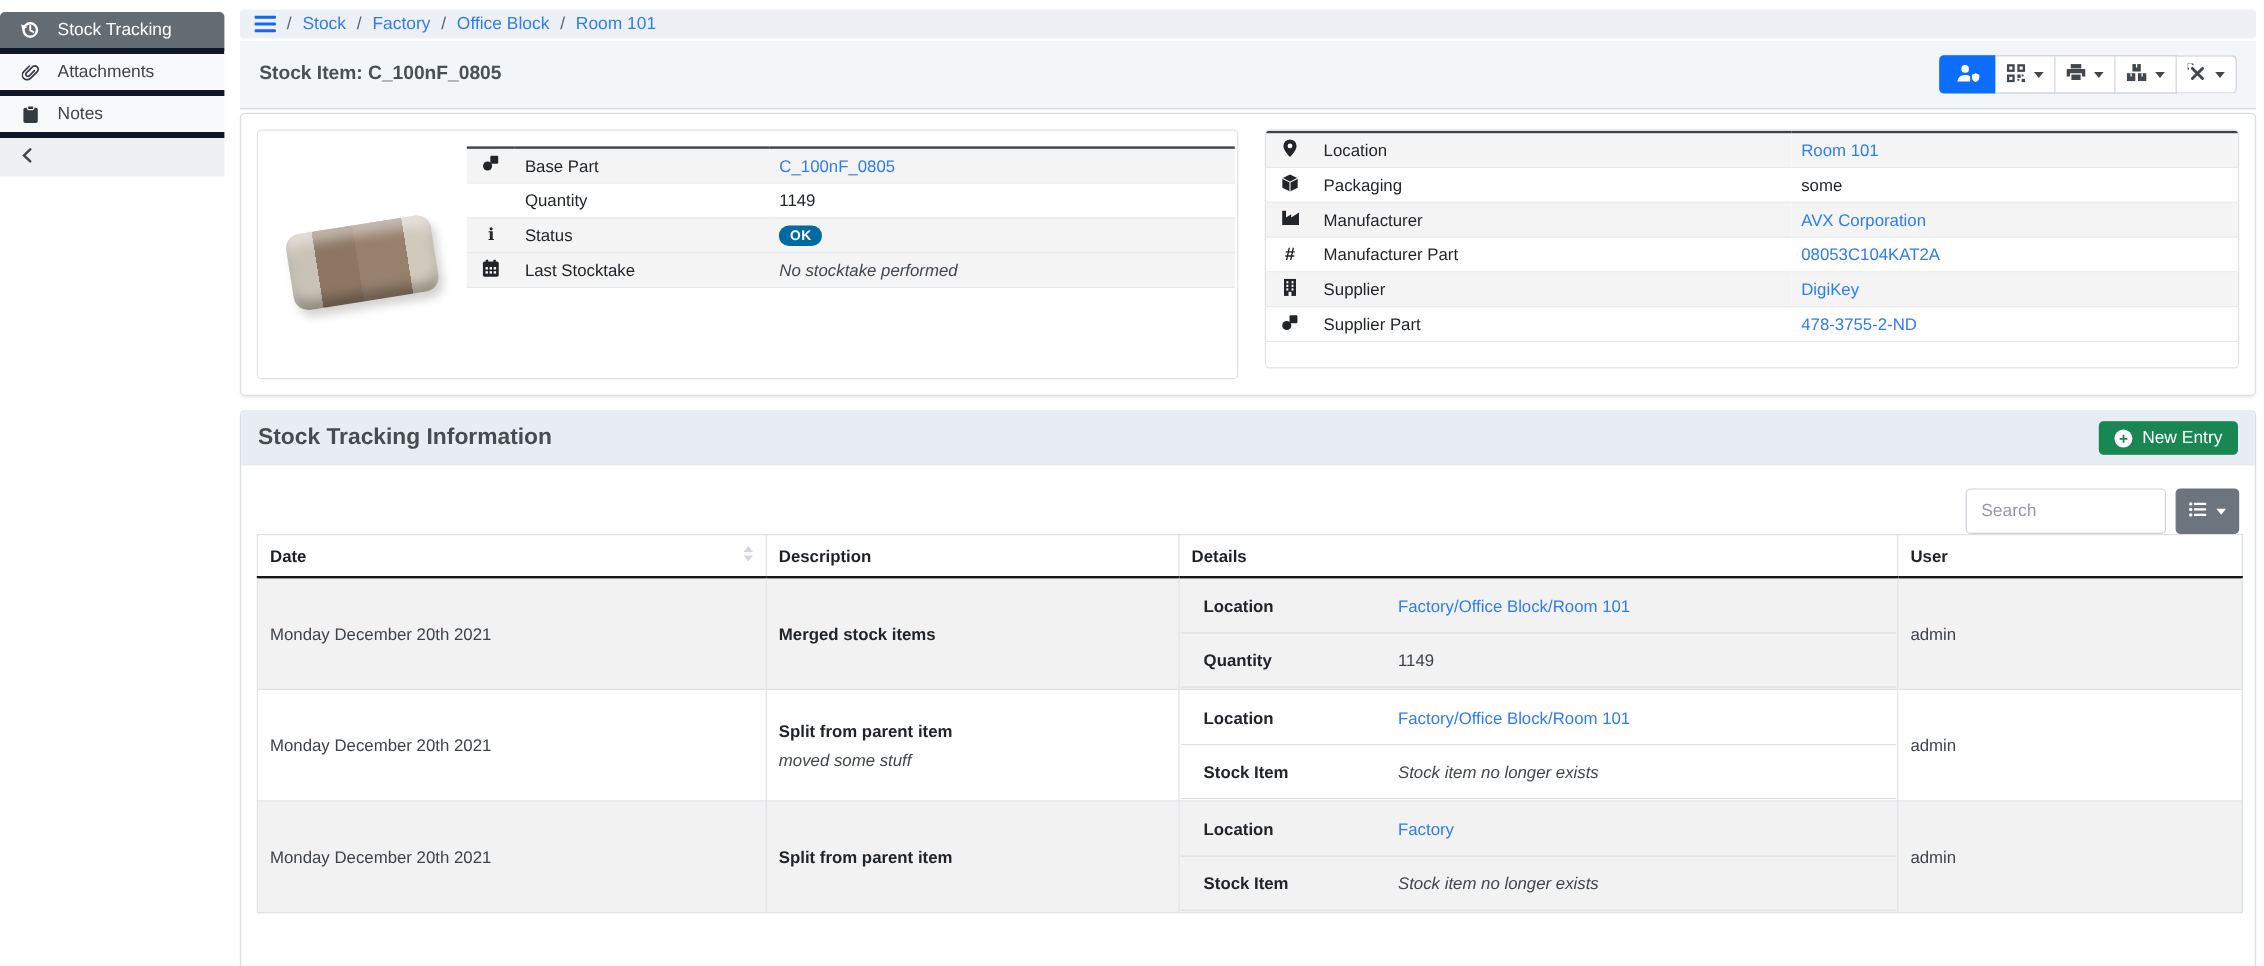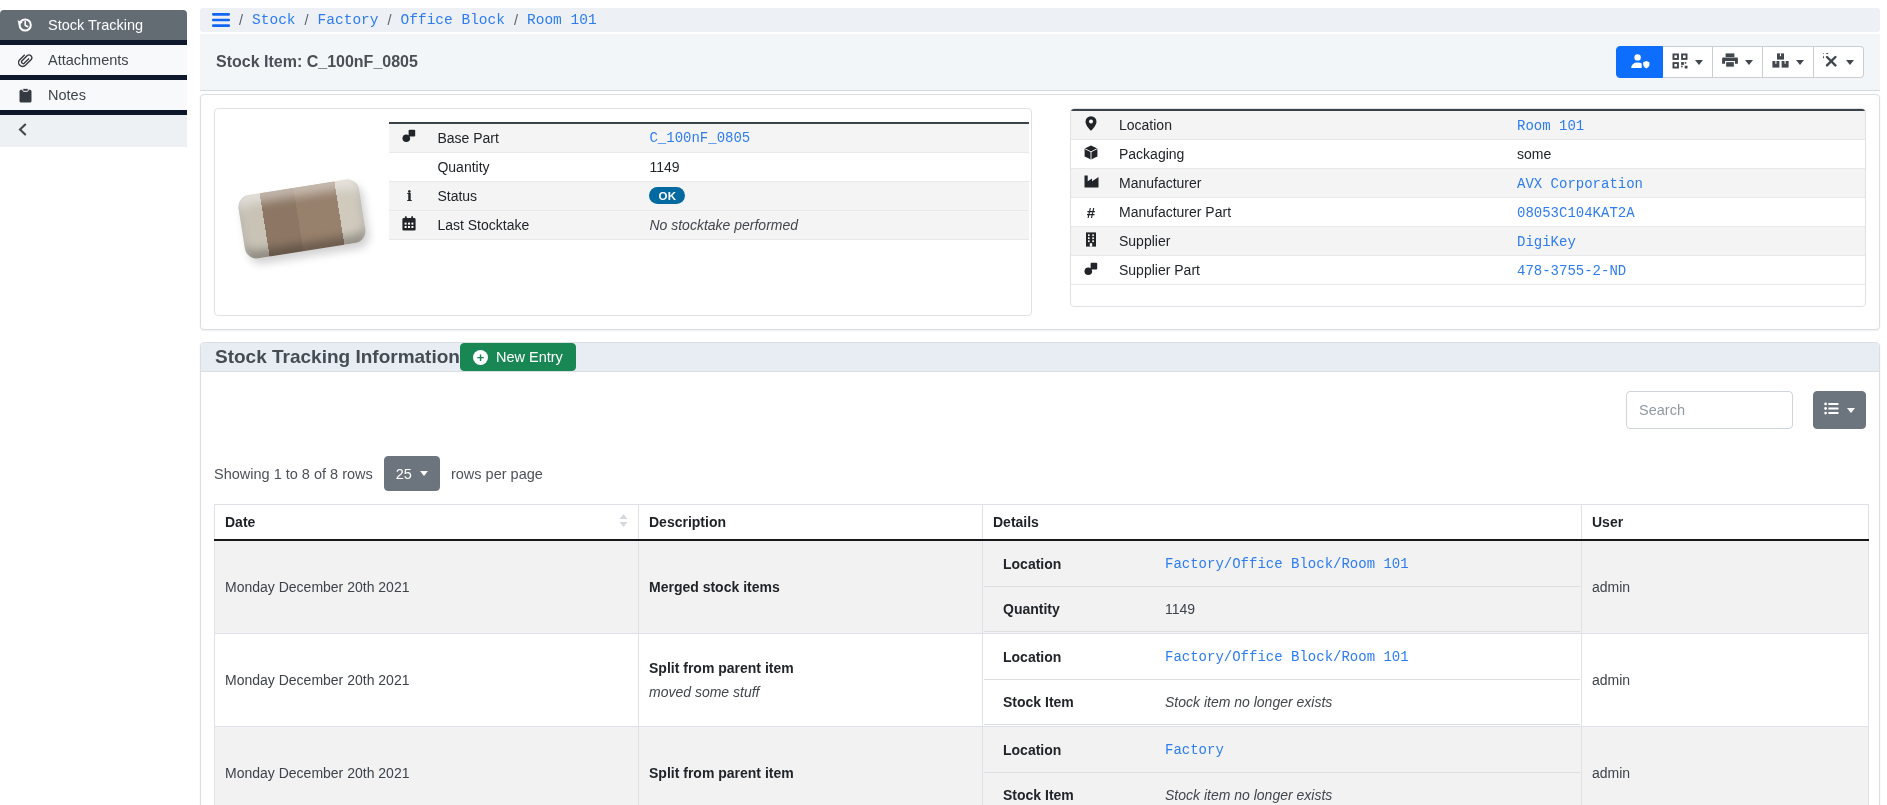--- a/index.html
+++ b/index.html
@@ -2,21 +2,21 @@
 <html><head>
 <meta charset="utf-8">
 <style>
   * { box-sizing: border-box; }
   html,body { margin:0; padding:0; }
   body {
     width:1887px; height:805px; overflow:hidden; position:relative;
     background:#fff; color:#212529;
     font-family:"Liberation Sans", sans-serif; font-size:14px;
   }
-  a { text-decoration:none; cursor:pointer;font-family:Liberation Mono, monospace; }
+  a { text-decoration:none; cursor:pointer; }
   .link { color:#2e7cf0; }
 
   
   .sidebar { position:absolute; left:0; top:10px; width:187px; }
   .side-item {
     display:flex; align-items:center; gap:13px;
     padding:7px 8px 7px 15px; background:#f8f9fa;
     border-bottom:5px solid #0f172a; color:#3d444b; font-size:14.5px; cursor:pointer;
   }
   .side-item .ic { width:20px; display:flex; justify-content:center; color:#343a40; }
@@ -53,21 +53,21 @@
   .tbtn:first-child { border-left-width:1px; border-radius:4px 0 0 4px; }
   .tbtn:last-child { border-radius:0 4px 4px 0; }
   .tbtn.primary { background:#0d6efd; border-color:#0d6efd; color:#fff; }
   .caret { width:0; height:0; border-left:4.5px solid transparent; border-right:4.5px solid transparent; border-top:5px solid currentColor; }
 
   
   .card {
     border:1px solid #d9dee2; border-radius:4px; background:#fff;
     box-shadow:0 1px 2px rgba(0,0,0,.07); margin-top:3px;
   }
-  .card1-body { display:flex; gap:38px; padding:13px; }
+  .card1-body { display:flex; gap:22px; padding:13px; }
   .info-box { border:1px solid #dee2e6; border-radius:4px; background:#fff; }
   .info-box.left { width:818px; height:208px; display:flex; padding:13px 2px 0 0; }
   .info-box.right { flex:1; height:199px; padding:0; overflow:hidden; }
   .thumb-area { width:222px; display:flex; align-items:center; justify-content:center; }
   .cap-img {
     width:122px; height:64px; border-radius:12px; transform:rotate(-9deg);
     background:linear-gradient(90deg,#c9c3b6 0 19%, #8d7764 19% 47%, #97816d 47% 81%, #d0cabd 81% 100%);
     box-shadow:inset 0 9px 10px rgba(255,255,255,.45), inset 0 -8px 9px rgba(0,0,0,.28), 3px 6px 8px rgba(0,0,0,.18);
   }
   table.kv { width:100%; border-collapse:collapse; border-top:2px solid #3b4248; align-self:flex-start; }
@@ -78,34 +78,34 @@
   .kv.right td.lbl { width:398px; }
   .badge-ok {
     display:inline-block; background:#0369a1; color:#fff; font-weight:700;
     font-size:11.5px; padding:2.5px 9px; border-radius:10px; letter-spacing:.3px;
   }
   .muted-italic { font-style:italic; color:#41474d; }
 
   
   .panel-header {
     background:#e7edf3; border-bottom:1px solid #d9dee2; border-radius:4px 4px 0 0;
-    padding:8px 14px; display:flex; align-items:center; height:29px;
+    padding:8px 14px; display:flex; justify-content:space-between; align-items:center; height:45px;
   }
   .panel-title { font-size:19px; font-weight:700; color:#454c52; margin:0; }
   .btn-success {
     background:#198754; border:1px solid #198754; color:#fff; border-radius:4px;
     padding:5px 12px; font-size:14.5px; display:flex; align-items:center; gap:8px; cursor:pointer;
   }
   .plus-circle {
     width:15px; height:15px; background:#fff; color:#198754; border-radius:50%;
     display:inline-flex; align-items:center; justify-content:center;
     font-weight:700; font-size:13px; line-height:1;
   }
   .panel-body { padding:10px 13px 0; min-height:430px; }
-  .controls-top { display:flex; justify-content:flex-end; align-items:center; gap:20px; margin:9px 0 0; }
+  .controls-top { display:flex; justify-content:flex-end; align-items:center; gap:8px; margin:9px 0 0; }
   .search-input {
     width:167px; height:38px; border:1px solid #ced4da; border-radius:4px;
     padding:6px 12px; font-size:14.5px; color:#495057; font-family:"Liberation Sans",sans-serif;
   }
   .search-input::placeholder { color:#909aa2; }
   .btn-dark {
     background:#6c757d; border:1px solid #6c757d; color:#fff; border-radius:4px;
     display:flex; align-items:center; gap:8px; cursor:pointer;
   }
   .btn-columns { height:38px; padding:0 10px; }
@@ -389,28 +389,20 @@
                 <circle cx="1.6" cy="6.5" r="1.4"></circle>
                 <rect x="4.3" y="5.5" width="10.2" height="2" rx=".5"></rect>
                 <circle cx="1.6" cy="11.1" r="1.4"></circle>
                 <rect x="4.3" y="10.1" width="10.2" height="2" rx=".5"></rect>
               </svg>
           </span>
           <span class="caret"></span>
         </button>
       </div>
 
-      <div class="pagination-row">
-        <span>Showing 1 to 8 of 8 rows</span>
-        <button class="btn-dark btn-pagesize">
-          <span>25</span>
-          <span class="caret"></span>
-        </button>
-        <span>rows per page</span>
-      </div>
 
       <table class="track">
         <colgroup>
             <col class="col-date">
             <col class="col-desc">
             <col class="col-det">
             <col class="col-user">
           </colgroup>
         <thead>
           <tr>

